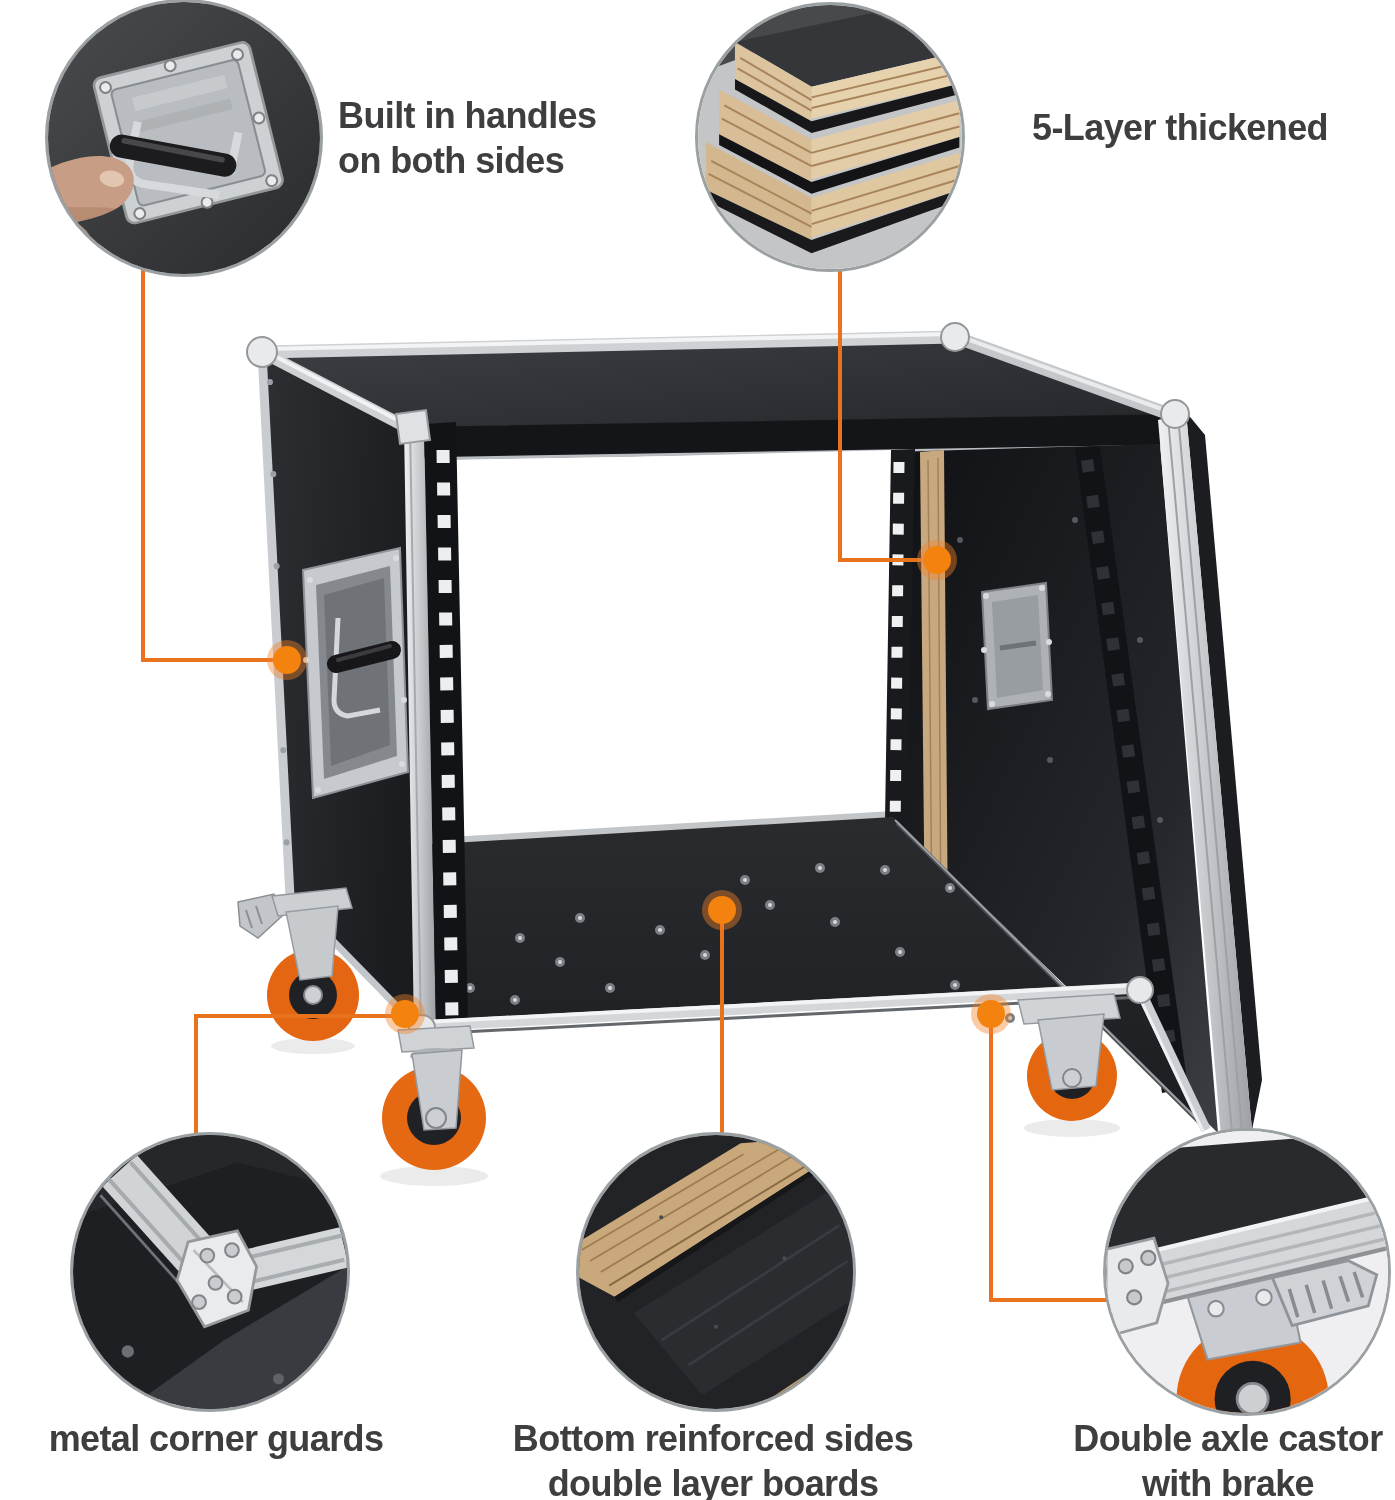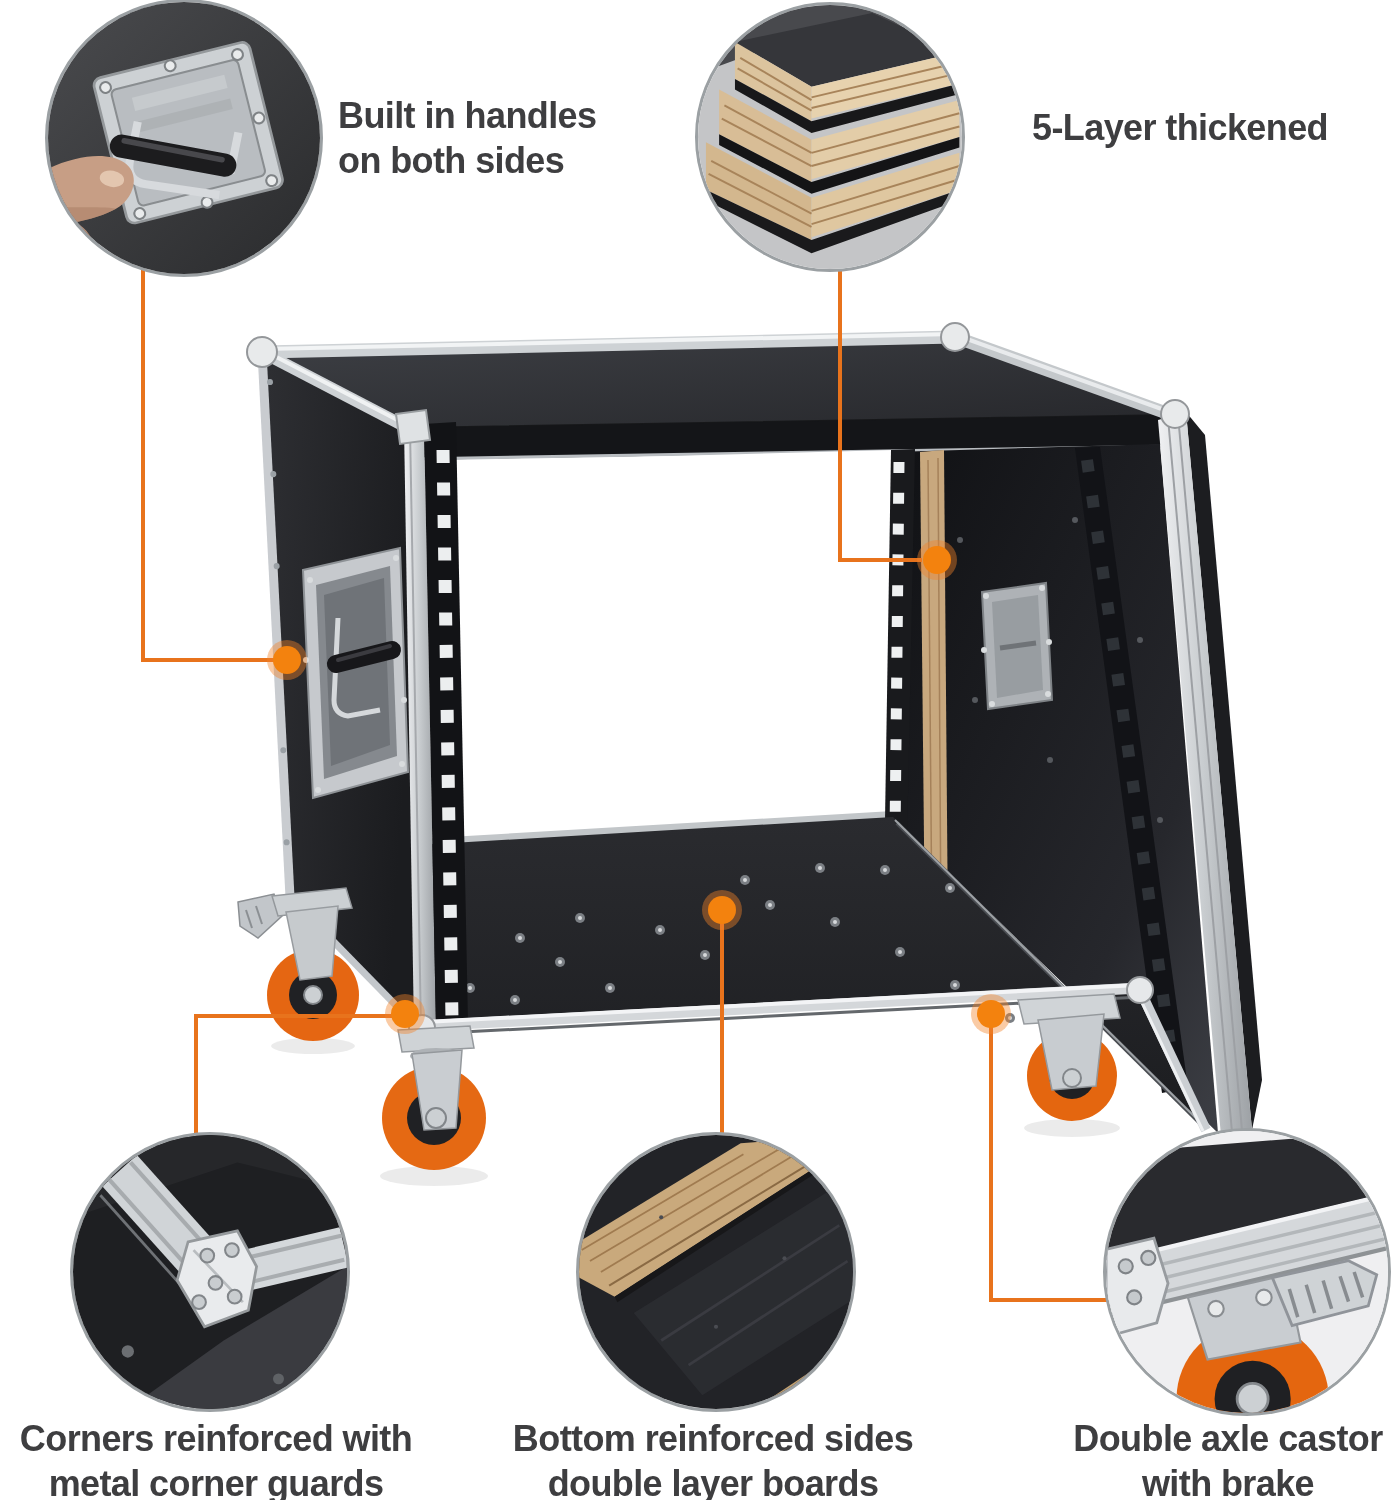--- a/index.html
+++ b/index.html
@@ -427,21 +427,20 @@
 <div class="label" id="label-handles">
   <div>Built in handles</div>
   <div>on both sides</div>
 </div>
 
 <div class="label center" id="label-plywood">
   <div>5-Layer thickened</div>
 </div>
 
 <div class="label center" id="label-corners">
-  <div>Corners reinforced with</div>
   <div>metal corner guards</div>
 </div>
 
 <div class="label center" id="label-bottom">
   <div>Bottom reinforced sides</div>
   <div>double layer boards</div>
 </div>
 
 <div class="label center" id="label-castor">
   <div>Double axle castor</div>

